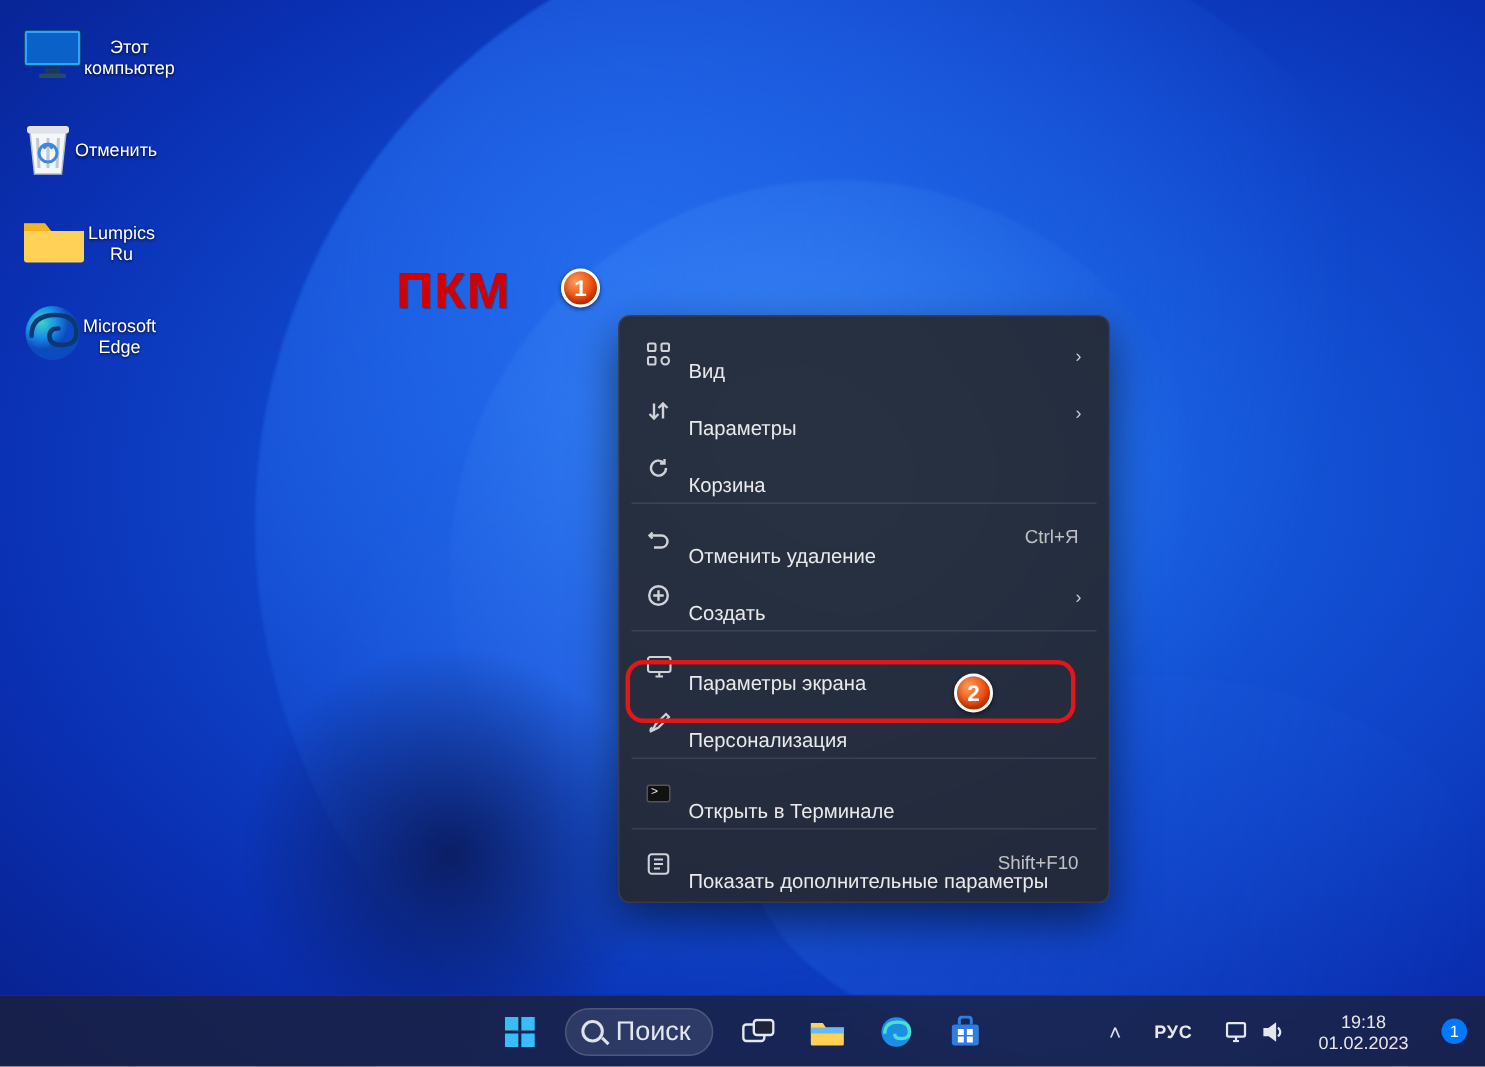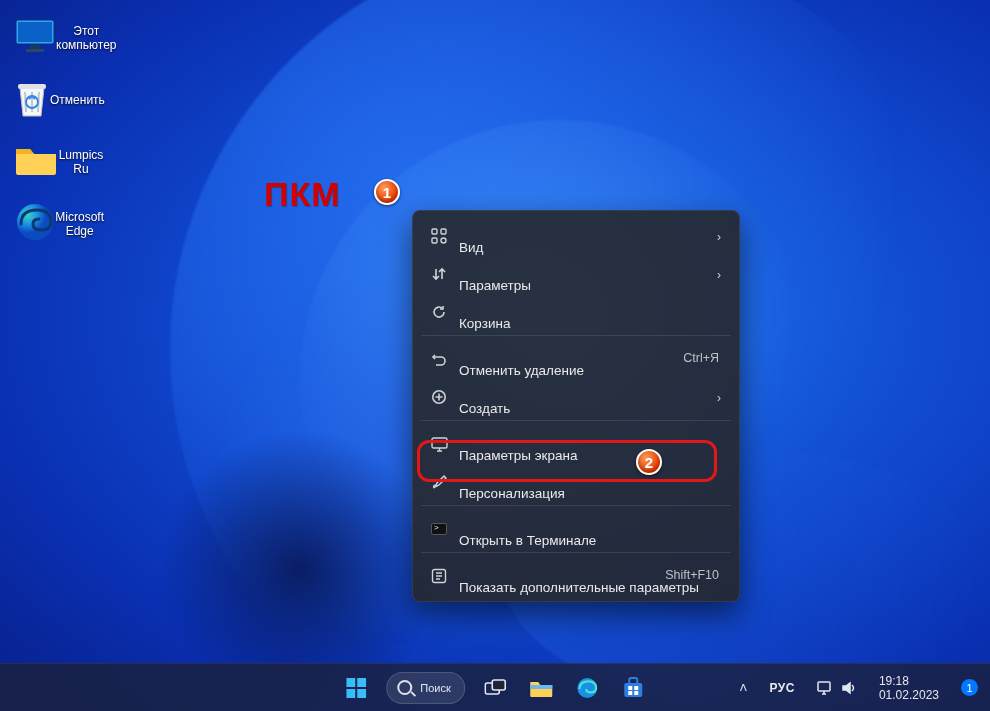--- a/index.html
+++ b/index.html
@@ -69,21 +69,21 @@
     color:#e8e8e8; font-size:12px;
   }
   .tb-apps { position:absolute; left:50%; transform:translateX(-50%); display:flex; align-items:center; gap:6px; }
   .tb-btn { width:40px; height:40px; border-radius:6px; display:flex; align-items:center; justify-content:center; }
   .search-pill { display:flex; align-items:center; gap:8px; height:32px; padding:0 14px 0 10px; margin:0 4px;
                  background:rgba(255,255,255,.10); border:1px solid rgba(255,255,255,.15); border-radius:16px; }
   .search-pill .sico { width:15px; height:15px; border:2px solid #dfe2e8; border-radius:50%; position:relative; }
   .search-pill .sico:after { content:""; position:absolute; width:6px; height:2px; background:#dfe2e8; transform:rotate(45deg); left:11px; top:11px; }
   .tb-right { position:absolute; right:6px; display:flex; align-items:center; gap:10px; height:100%; }
   .tb-right .block { display:flex; align-items:center; gap:8px; padding:0 6px; height:40px; border-radius:6px; }
-  .tb-right .clock { text-align:left; line-height:14px; padding-right:6px; }
+  .tb-right .clock { text-align:center; line-height:14px; padding-right:6px; }
   .notif { width:17px; height:17px; border-radius:50%; background:#0078ff; color:#fff; font-size:11px; display:flex; align-items:center; justify-content:center; }
   .lang { font-size:12px; letter-spacing:.5px;font-weight:bold; }
   .chev { font-size:14px; color:#dfe2e8; }
 
   
   svg { display:block; }
 </style>
 </head>
 <body>
 
@@ -251,21 +251,21 @@
       <div class="tb-btn">
         <svg width="20" height="20" viewBox="0 0 20 20">
             <rect x="0" y="0" width="9" height="9" fill="#38bdf8"></rect>
             <rect x="11" y="0" width="9" height="9" fill="#38bdf8"></rect>
             <rect x="0" y="11" width="9" height="9" fill="#38bdf8"></rect>
             <rect x="11" y="11" width="9" height="9" fill="#38bdf8"></rect>
           </svg>
       </div>
       <div class="search-pill">
         <span class="sico"></span>
-        <span style="color:#e2e6ee;font-size:11px">Поиск</span>
+        <span style="color:#e2e6ee;font-size:18px">Поиск</span>
       </div>
       <div class="tb-btn">
         <svg width="22" height="18" viewBox="0 0 22 18" fill="none" stroke="#e4e7ee" stroke-width="1.6">
             <rect x="1" y="4" width="14" height="11" rx="2"></rect>
             <rect x="8" y="1" width="13" height="10" rx="2" fill="#1f2437"></rect>
           </svg>
       </div>
       <div class="tb-btn">
         <svg width="24" height="20" viewBox="0 0 24 20">
             <path d="M1 4 L9 4 L11 7 L23 7 L23 18 Q23 19 22 19 L2 19 Q1 19 1 18 Z" fill="#ffd257"></path>

